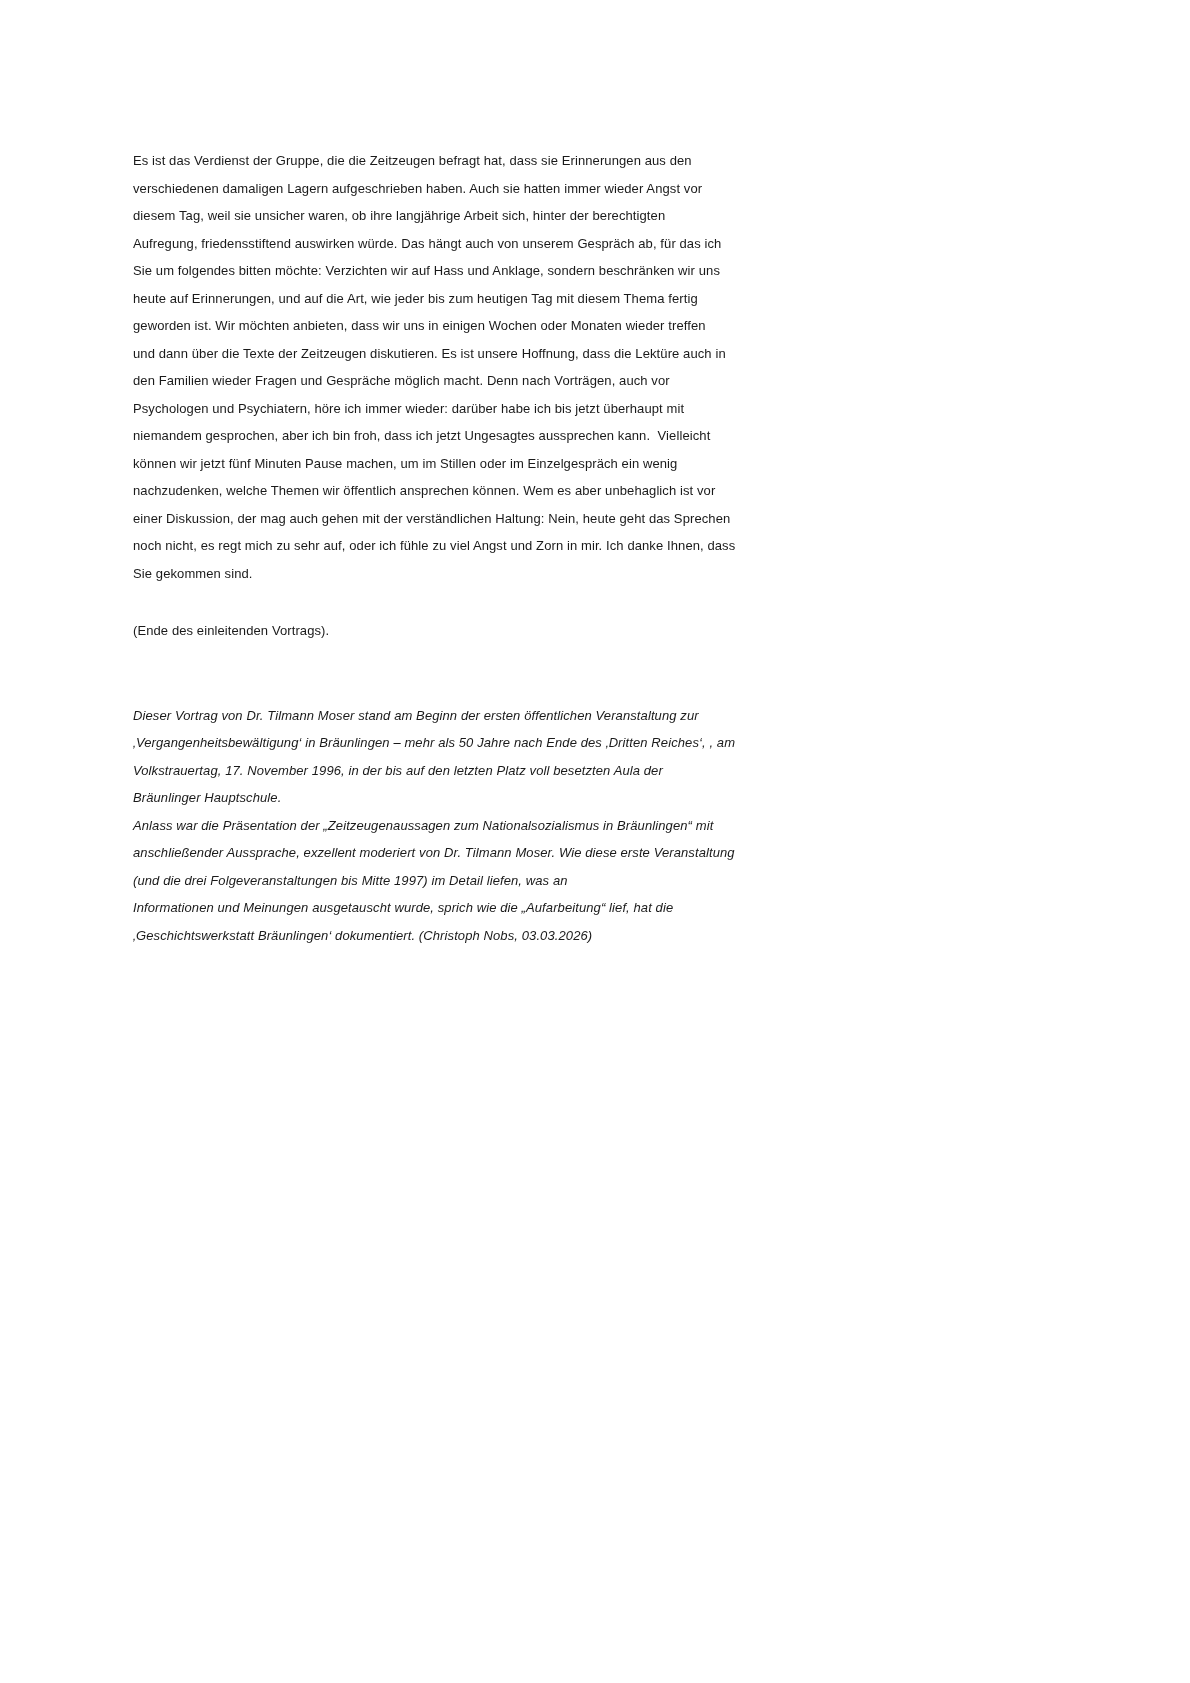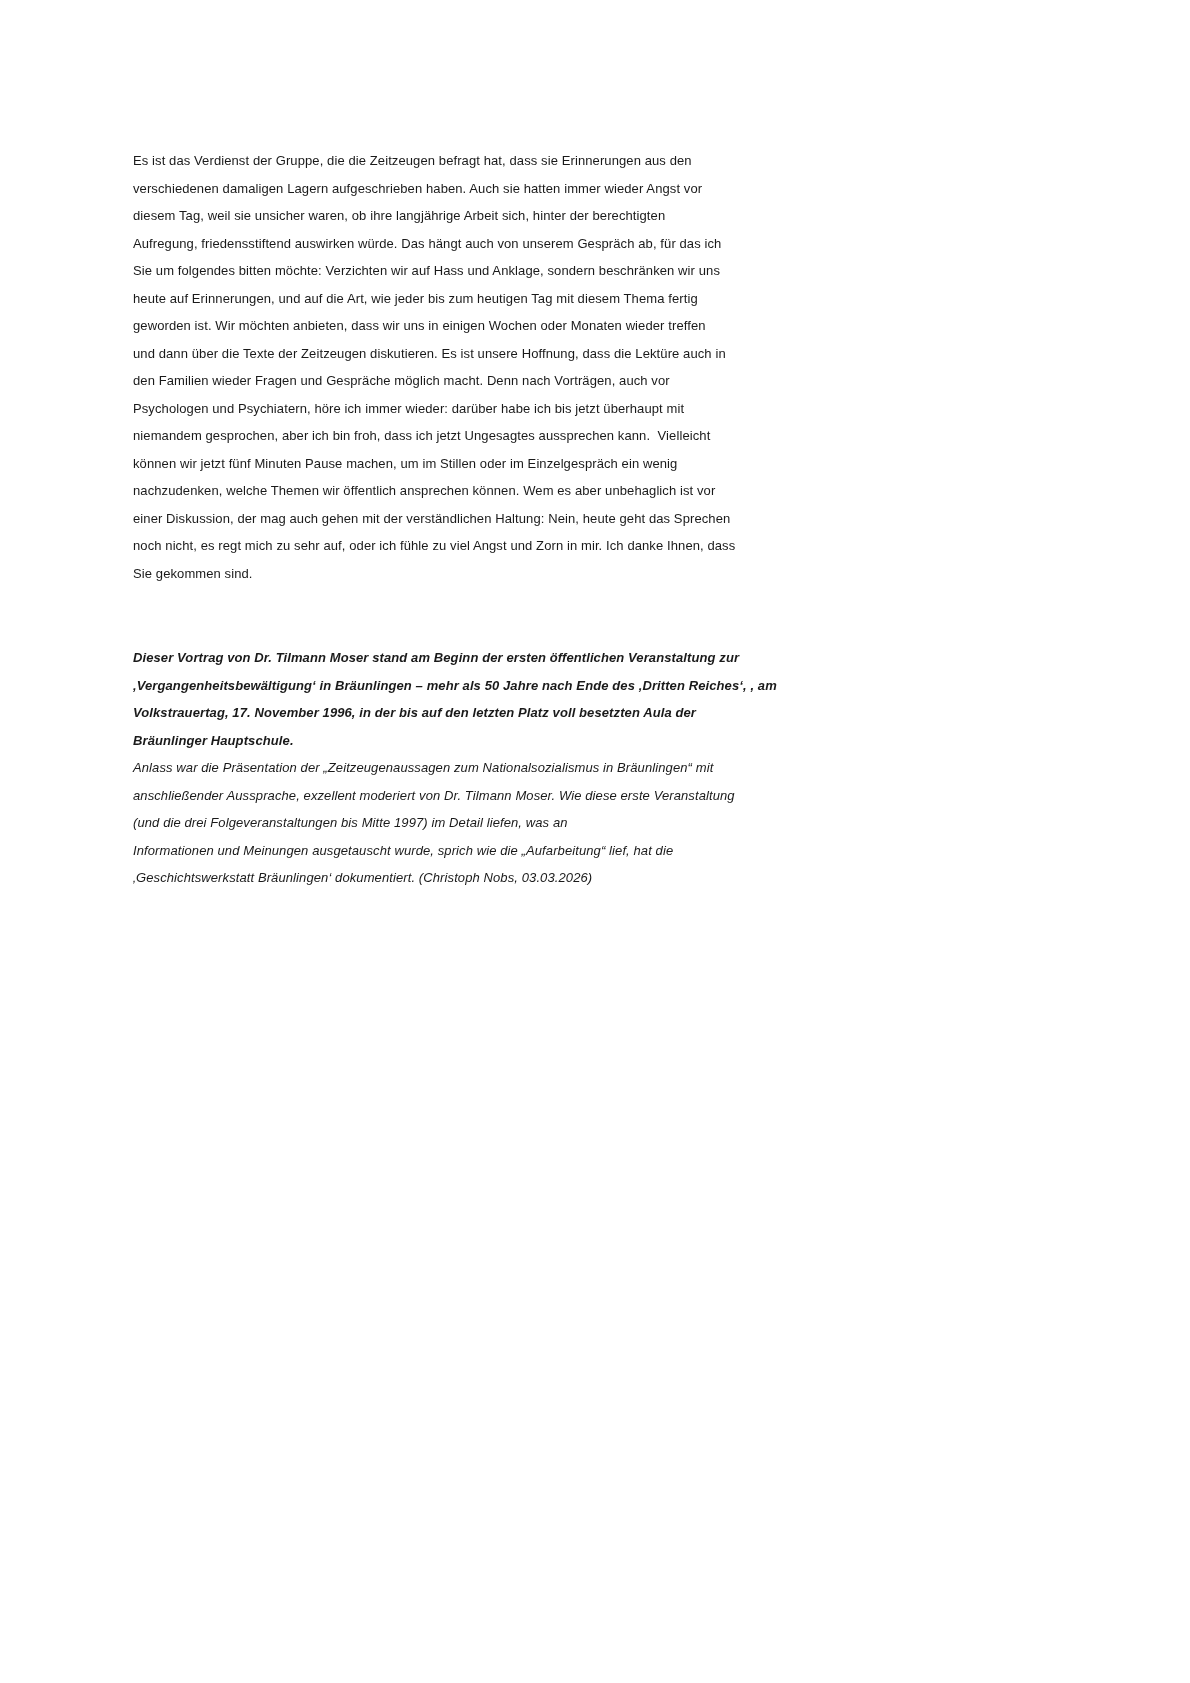--- a/index.html
+++ b/index.html
@@ -30,21 +30,20 @@
     letter-spacing: 0.1px;
   }
   p.ende-line {
     margin-top: 30px;
   }
   p.italic-note {
     font-style: italic;
   }
   p.italic-note-1 {
     margin-top: 57px;
-    font-weight: bold;
   }
   p.italic-note-2 {
   }
 </style>
 </head>
 <body>
 
 <div class="page">
   <div class="content">
     <p class="body-text">Es ist das Verdienst der Gruppe, die die Zeitzeugen befragt hat, dass sie Erinnerungen aus den
@@ -56,20 +55,21 @@
 geworden ist. Wir möchten anbieten, dass wir uns in einigen Wochen oder Monaten wieder treffen
 und dann über die Texte der Zeitzeugen diskutieren. Es ist unsere Hoffnung, dass die Lektüre auch in
 den Familien wieder Fragen und Gespräche möglich macht. Denn nach Vorträgen, auch vor
 Psychologen und Psychiatern, höre ich immer wieder: darüber habe ich bis jetzt überhaupt mit
 niemandem gesprochen, aber ich bin froh, dass ich jetzt Ungesagtes aussprechen kann.  Vielleicht
 können wir jetzt fünf Minuten Pause machen, um im Stillen oder im Einzelgespräch ein wenig
 nachzudenken, welche Themen wir öffentlich ansprechen können. Wem es aber unbehaglich ist vor
 einer Diskussion, der mag auch gehen mit der verständlichen Haltung: Nein, heute geht das Sprechen
 noch nicht, es regt mich zu sehr auf, oder ich fühle zu viel Angst und Zorn in mir. Ich danke Ihnen, dass
 Sie gekommen sind.</p>
+    <p class="body-text ende-line">(Ende des einleitenden Vortrags).</p>
     <p class="body-text italic-note italic-note-1">Dieser Vortrag von Dr. Tilmann Moser stand am Beginn der ersten öffentlichen Veranstaltung zur
 ‚Vergangenheitsbewältigung‘ in Bräunlingen – mehr als 50 Jahre nach Ende des ‚Dritten Reiches‘, , am
 Volkstrauertag, 17. November 1996, in der bis auf den letzten Platz voll besetzten Aula der
 Bräunlinger Hauptschule.</p>
     <p class="body-text italic-note italic-note-2">Anlass war die Präsentation der „Zeitzeugenaussagen zum Nationalsozialismus in Bräunlingen“ mit
 anschließender Aussprache, exzellent moderiert von Dr. Tilmann Moser. Wie diese erste Veranstaltung
 (und die drei Folgeveranstaltungen bis Mitte 1997) im Detail liefen, was an
 Informationen und Meinungen ausgetauscht wurde, sprich wie die „Aufarbeitung“ lief, hat die
 ‚Geschichtswerkstatt Bräunlingen‘ dokumentiert. (Christoph Nobs, 03.03.2026)</p>
   </div>

